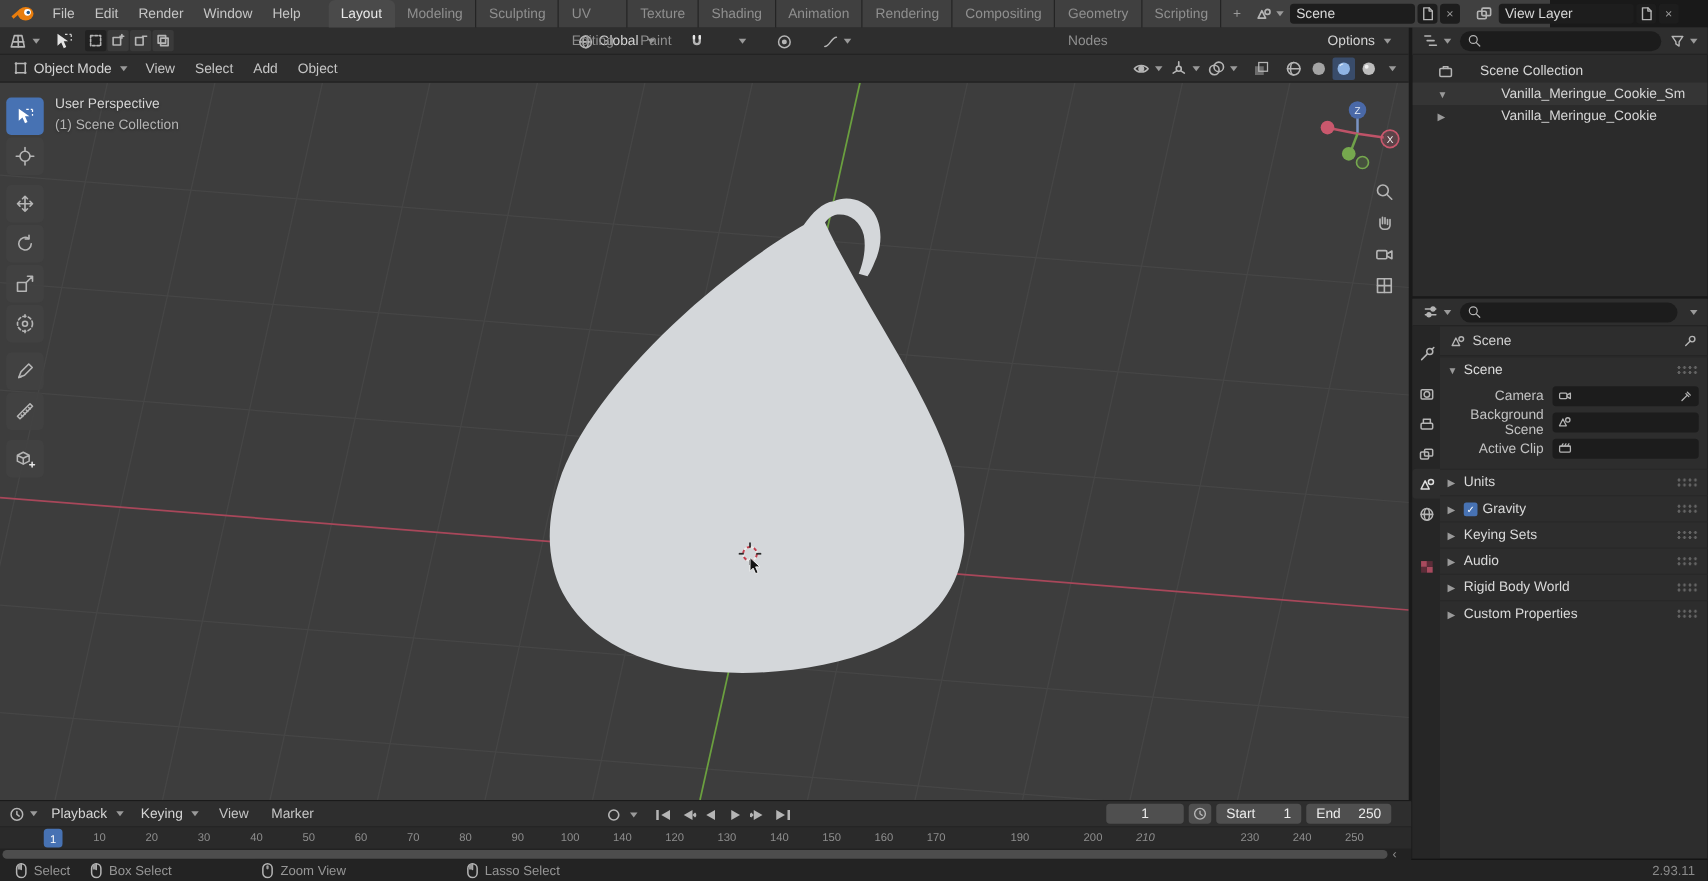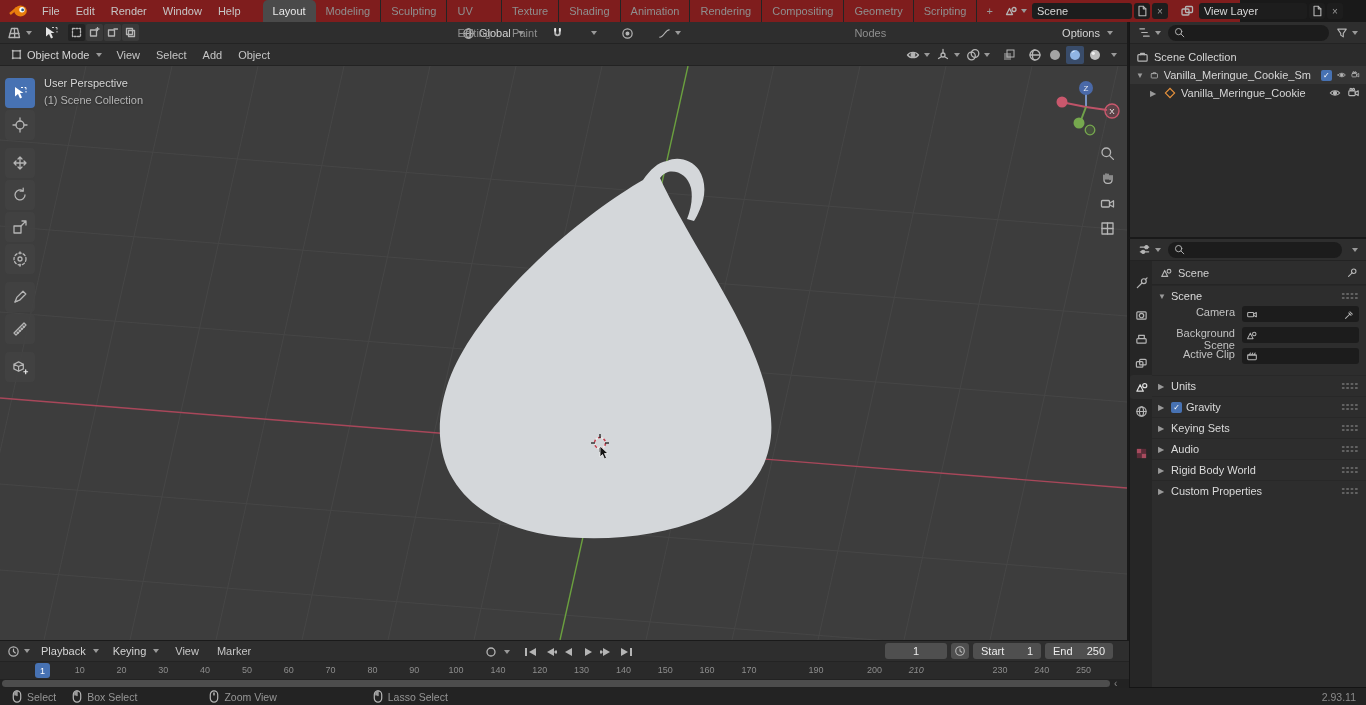--- a/index.html
+++ b/index.html
@@ -1,21 +1,21 @@
 <!DOCTYPE html>
 <html><head>
 <meta charset="utf-8">
 <style>
 *{box-sizing:border-box;margin:0;padding:0}
 html,body{width:1366px;height:705px;overflow:hidden;background:#191919;
   font-family:"Liberation Sans","DejaVu Sans",sans-serif;font-size:11px;color:#cfcfcf}
 .i{stroke:#b5b5b5;fill:none;stroke-width:1.3;stroke-linecap:round;stroke-linejoin:round;display:block}
 .arr{width:0;height:0;border-left:3px solid transparent;border-right:3px solid transparent;border-top:4px solid #9a9a9a;display:inline-block;margin-left:3px;flex:none}
 
-.topbar{position:absolute;left:0;top:0;width:1240px;height:22px;background:#7f1d1d;display:flex;align-items:center;z-index:6}
+.topbar{position:absolute;left:0;top:0;width:1240px;height:22px;background:#404040;display:flex;align-items:center;z-index:6}
 .logo{display:flex;align-items:center;padding:0 6px 0 8px}
 .menu{padding:0 8px;line-height:22px;color:#c6c6c6}
 .tabs{display:flex;align-items:stretch;height:22px;margin-left:14px}
 .tab{padding:0 10px;line-height:22px;color:#8f8f8f;border-right:1px solid #242424}
 .tab.active{background:#4a4a4a;color:#e8e8e8;border-radius:5px 5px 0 0;border-right:none}
 .tab.plus{color:#9a9a9a;padding:0 9px;border-right:none}
 .tb-right{margin-left:auto;display:flex;align-items:center;gap:2px;padding-right:5px}
 .icon-btn{display:flex;align-items:center;gap:1px;padding:0 3px;height:18px;border-radius:3px}
 .tb-field{background:#1d1d1d;height:16px;border-radius:3px;display:flex;align-items:center;gap:4px;padding:0 5px;color:#d8d8d8}
 .sq-btn{width:16px;height:16px;background:#1d1d1d;border-radius:3px;display:flex;align-items:center;justify-content:center;color:#9a9a9a;font-size:10px}
@@ -39,37 +39,37 @@
 .toolbox{position:absolute;left:5px;top:12px;display:flex;flex-direction:column;gap:2px}
 .tool-btn{width:30px;height:30px;background:rgba(66,66,66,.85);border-radius:4px;display:flex;align-items:center;justify-content:center}
 .tool-btn.active{background:#4772b3}
 .tool-sep{height:4px}
 .vp-nav{position:absolute;right:9px;top:76px;display:flex;flex-direction:column;gap:3px;align-items:center}
 .nav-btn{width:22px;height:22px;border-radius:11px;display:flex;align-items:center;justify-content:center}
 
 .outliner{position:absolute;left:1129px;top:22px;width:237px;height:215px;background:#2b2b2b;border-left:1px solid #161616}
 .panel-head{height:22px;background:#2e2e2e;display:flex;align-items:center;padding:0 5px;gap:4px;border-bottom:1px solid #232323}
 .search{flex:1;height:16px;background:#1c1c1c;border-radius:8px;display:flex;align-items:center;padding:0 6px;gap:4px}
-.ol-row{height:18px;display:flex;align-items:center;padding:0 6px;gap:5px;color:#d6d6d6;white-space:nowrap}
+.ol-row{height:18px;display:flex;align-items:center;padding:0 20px;gap:21px;color:#d6d6d6;white-space:nowrap}
 .ol-row.hl{background:rgba(255,255,255,.05)}
 .tri{font-size:8px;color:#9a9a9a;width:9px;flex:none}
 .sp{flex:1}
 .chk{width:11px;height:11px;background:#4772b3;border-radius:2px;color:#fff;font-size:8px;display:flex;align-items:center;justify-content:center;flex:none}
 
 .props{position:absolute;left:1129px;top:239px;width:237px;height:448px;background:#2d2d2d;border-left:1px solid #161616;display:flex;flex-direction:column}
 .props-body{flex:1;display:flex;min-height:0}
 .props-tabs{width:22px;background:#262626;display:flex;flex-direction:column;align-items:center;padding-top:10px}
 .ptab{width:22px;height:24px;display:flex;align-items:center;justify-content:center;border-radius:3px 0 0 3px}
 .ptab.active{background:#2d2d2d}
 .props-content{flex:1;min-width:0}
 .crumb{height:24px;display:flex;align-items:center;gap:6px;padding:0 8px;border-bottom:1px solid #252525;color:#d0d0d0}
 .sect{display:flex;align-items:center;height:21px;padding:0 8px 0 6px;color:#dadada;border-top:1px solid #282828;gap:4px}
 .sect:first-of-type{border-top:none}
 .dots{margin-left:auto;width:17px;height:8px;background-image:radial-gradient(#646464 1px,transparent 1.3px);background-size:4.4px 4px;flex:none}
-.prow{display:flex;align-items:flex-start;height:21px;padding:0 7px 0 4px}
+.prow{display:flex;align-items:center;height:21px;padding:0 7px 0 4px}
 .plabel{width:86px;text-align:right;color:#c2c2c2;padding-right:7px;flex:none}
 .pfield{flex:1;height:16px;background:#1c1c1c;border-radius:3px;display:flex;align-items:center;padding:0 4px;gap:4px;min-width:0}
 
 .timeline{position:absolute;left:0;top:640px;width:1129px;height:47px;background:#2b2b2b;border-top:1px solid #1a1a1a;z-index:4}
 .tl-head{height:21px;background:#2e2e2e;display:flex;align-items:center;padding:0 4px;gap:2px;border-bottom:1px solid #232323;position:relative}
 .transport{position:absolute;left:482px;top:0;height:21px;display:flex;align-items:center;gap:1px}
 .tbt{width:18px;height:16px;display:flex;align-items:center;justify-content:center;border-radius:2px}
 .tl-right{margin-left:auto;display:flex;gap:4px;align-items:center;padding-right:12px}
 .fld{background:#4f4f4f;border-radius:3px;height:16px;display:flex;align-items:center;padding:0 8px;color:#ececec}
 .frame-fld{width:62px;justify-content:center}

